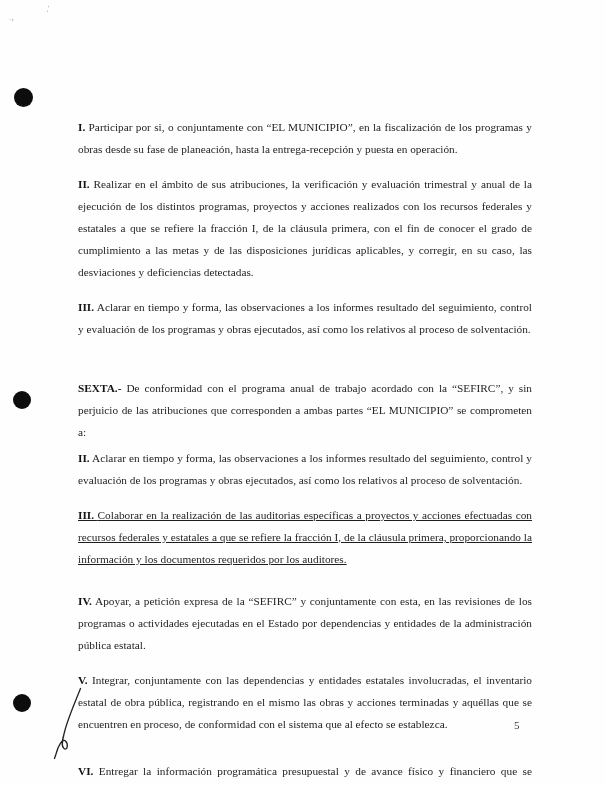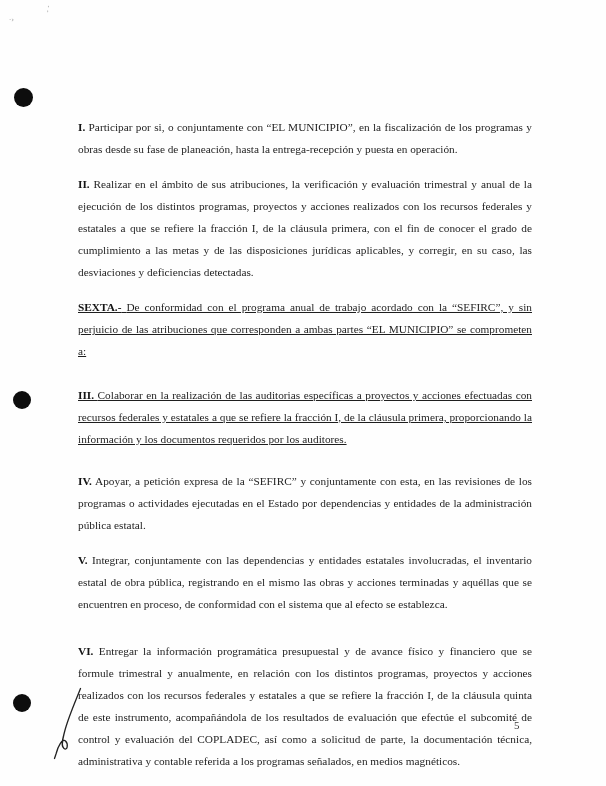--- a/index.html
+++ b/index.html
@@ -21,21 +21,21 @@
     left: 78px;
     top: 116px;
     width: 454px;
     font-size: 11.3px;
     line-height: 22px;
     text-align: justify;
   }
   .para { margin: 0 0 13px 0; }
   .para b { font-weight: bold; color: #141414; }
   .mb37 { margin-bottom: 37px; }
-  .mb22 { margin-bottom: 22px; text-decoration: underline; }
+  .mb22 { margin-bottom: 4px; }
   .mb20 { margin-bottom: 20px; text-decoration: underline; }
   .mb17 { margin-bottom: 25px; }
   .mb0  { margin-bottom: 4px; }
 
   .hole-punch {
     position: absolute;
     width: 19px;
     height: 19px;
     border-radius: 50%;
     background: #0d0d0d;
@@ -83,24 +83,26 @@
   <div class="hole-punch hp1"></div>
   <div class="hole-punch hp2"></div>
   <div class="hole-punch hp3"></div>
 
   <div class="text-block">
 
     <p class="para"><b>I.</b> <span>Participar por si, o conjuntamente con “EL MUNICIPIO”, en la fiscalización de los programas y obras desde su fase de planeación, hasta la entrega-recepción y puesta en operación.</span></p>
 
     <p class="para"><b>II.</b> <span>Realizar en el ámbito de sus atribuciones, la verificación y evaluación trimestral y anual de la ejecución de los distintos programas, proyectos y acciones realizados con los recursos federales y estatales a que se refiere la fracción I, de la cláusula primera, con el fin de conocer el grado de cumplimiento a las metas y de las disposiciones jurídicas aplicables, y corregir, en su caso, las desviaciones y deficiencias detectadas.</span></p>
 
+    <p class="para mb37"><b>III.</b> <span>Aclarar en tiempo y forma, las observaciones a los informes resultado del seguimiento, control y evaluación de los programas y obras ejecutados, así como los relativos al proceso de solventación.</span></p>
 
     <p class="para mb22"><b>SEXTA.-</b> <span>De conformidad con el programa anual de trabajo acordado con la “SEFIRC”, y sin perjuicio de las atribuciones que corresponden a ambas partes “EL MUNICIPIO” se comprometen a:</span></p>
 
 
+    <p class="para"><b>II.</b> <span>Aclarar en tiempo y forma, las observaciones a los informes resultado del seguimiento, control y evaluación de los programas y obras ejecutados, así como los relativos al proceso de solventación.</span></p>
 
     <p class="para mb20"><b>III.</b> <span>Colaborar en la realización de las auditorias específicas a proyectos y acciones efectuadas con recursos federales y estatales a que se refiere la fracción I, de la cláusula primera, proporcionando la información y los documentos requeridos por los auditores.</span></p>
 
     <p class="para"><b>IV.</b> <span>Apoyar, a petición expresa de la “SEFIRC” y conjuntamente con esta, en las revisiones de los programas o actividades ejecutadas en el Estado por dependencias y entidades de la administración pública estatal.</span></p>
 
     <p class="para mb17"><b>V.</b> <span>Integrar, conjuntamente con las dependencias y entidades estatales involucradas, el inventario estatal de obra pública, registrando en el mismo las obras y acciones terminadas y aquéllas que se encuentren en proceso, de conformidad con el sistema que al efecto se establezca.</span></p>
 
     <p class="para mb0"><b>VI.</b> <span>Entregar la información programática presupuestal y de avance físico y financiero que se formule trimestral y anualmente, en relación con los distintos programas, proyectos y acciones realizados con los recursos federales y estatales a que se refiere la fracción I, de la cláusula quinta de este instrumento, acompañándola de los resultados de evaluación que efectúe el subcomité de control y evaluación del COPLADEC, así como a solicitud de parte, la documentación técnica, administrativa y contable referida a los programas señalados, en medios magnéticos.</span></p>
 
   </div>

